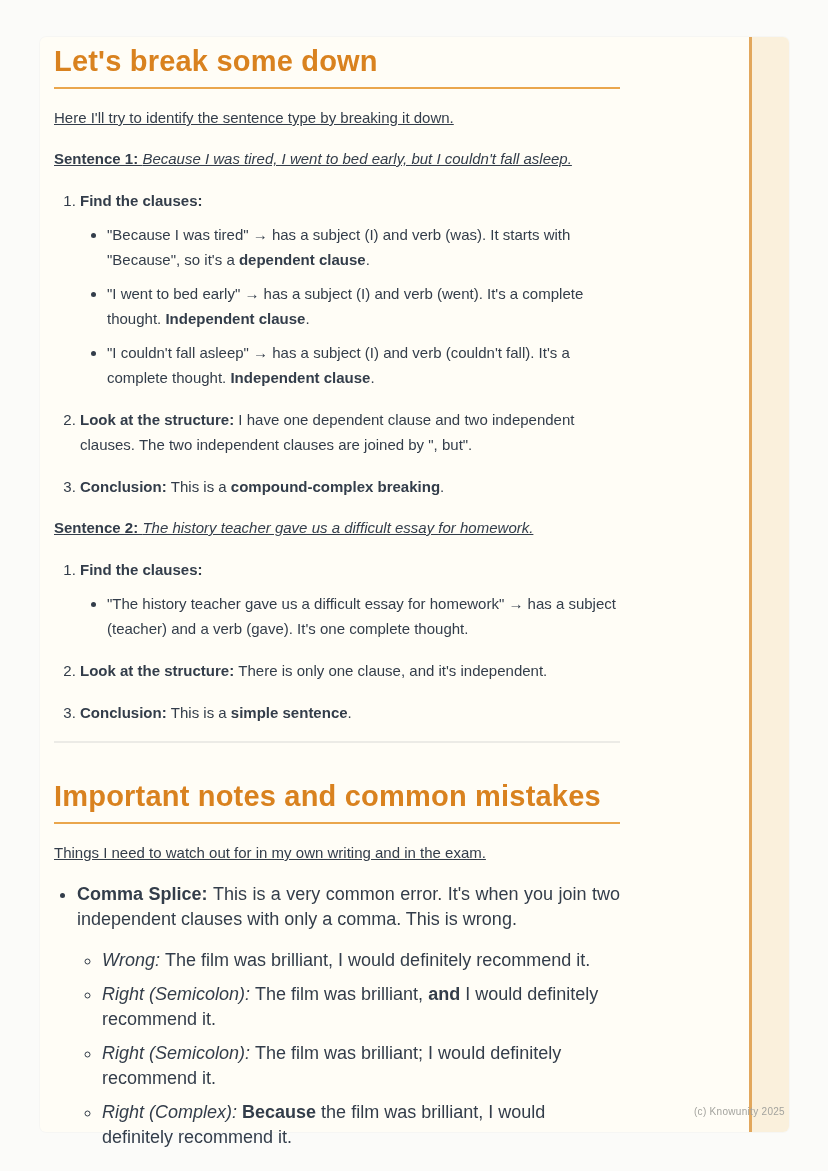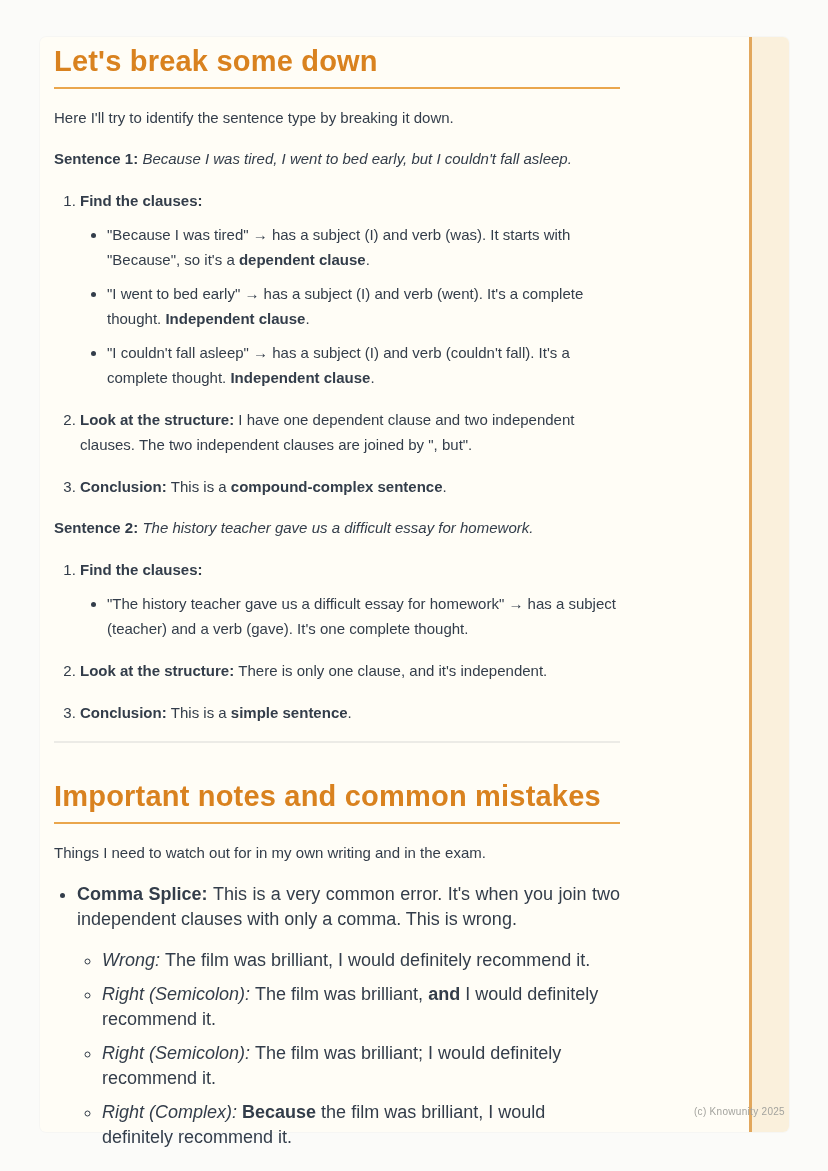--- a/index.html
+++ b/index.html
@@ -40,20 +40,21 @@
     margin: 7px 0 0;
     padding-bottom: 9px;
     border-bottom: 2px solid var(--accent_light, #EAA64C);
     letter-spacing: 0.2px;
   }
   h1.section.second { margin-top: 36px; }
   p.body {
     font-size: 15px;
     line-height: 25px;
     margin: 16px 0 0;
+    text-decoration: underline;
   }
   ol.steps {
     margin: 17px 0 0;
     padding-left: 26px;
     font-size: 15px;
     line-height: 25px;
     list-style: decimal outside;
   }
   ol.steps > li { margin-bottom: 17px; }
   ol.steps > li:last-child { margin-bottom: 0; }
@@ -110,21 +111,21 @@
     <ol class="steps">
       <li>
         <span><strong>Find the clauses:</strong></span>
         <ul class="clauses">
           <li><span>"Because I was tired" → has a subject (I) and verb (was). It starts with "Because", so it's a </span><strong>dependent clause</strong><span>.</span></li>
           <li><span>"I went to bed early" → has a subject (I) and verb (went). It's a complete thought. </span><strong>Independent clause</strong><span>.</span></li>
           <li><span>"I couldn't fall asleep" → has a subject (I) and verb (couldn't fall). It's a complete thought. </span><strong>Independent clause</strong><span>.</span></li>
         </ul>
       </li>
       <li><strong>Look at the structure: </strong><span>I have one dependent clause and two independent clauses. The two independent clauses are joined by ", but".</span></li>
-      <li><strong>Conclusion: </strong><span>This is a </span><strong>compound-complex sentence</strong><span>.</span></li>
+      <li><strong>Conclusion: </strong><span>This is a </span><strong>compound-complex breaking</strong><span>.</span></li>
     </ol>
 
     <p class="body"><strong>Sentence 2: </strong><em>The history teacher gave us a difficult essay for homework.</em></p>
 
     <ol class="steps">
       <li>
         <span><strong>Find the clauses:</strong></span>
         <ul class="clauses">
           <li><span>"The history teacher gave us a difficult essay for homework" → has a subject (teacher) and a verb (gave). It's one complete thought.</span></li>
         </ul>

